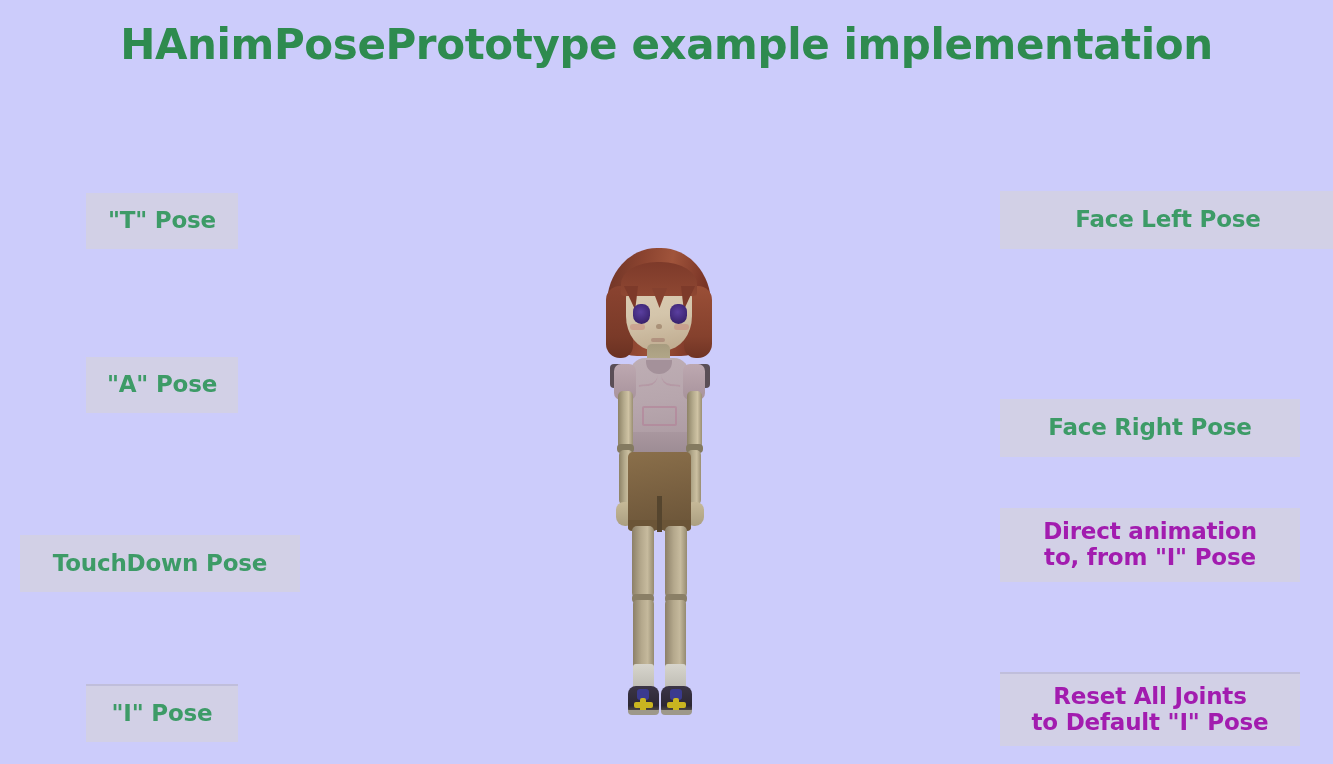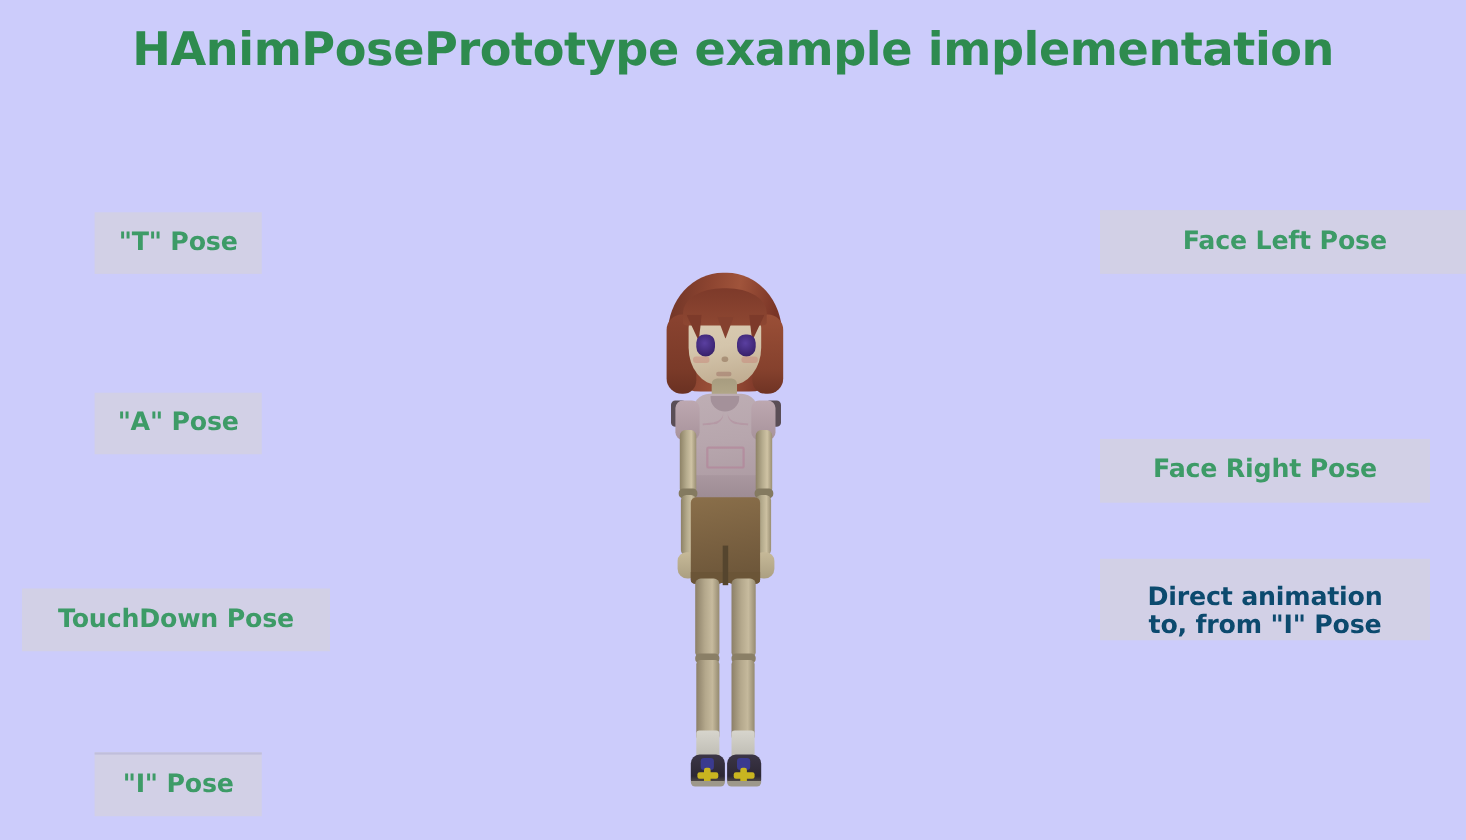--- a/index.html
+++ b/index.html
@@ -52,22 +52,21 @@
     align-items: center;
     justify-content: center;
     line-height: 1.12;
     letter-spacing: -0.2px;
     box-sizing: border-box;
     cursor: pointer;
     user-select: none;
     font-family: "DejaVu Sans", "Liberation Sans", sans-serif;
   }
   .btn.dark {
-    color: #0c4a6e;
-    align-items: flex-end;
+    color: #a21caf;
   }
   .btn.ruled {
     border-top: 2px solid #c0bedb;
   }
   .btn .lbl { white-space: pre-line; display: block; }
 
   
   #btn-t-pose       { left: 86px;  top: 193px; width: 152px; height: 56px; }
   #btn-a-pose       { left: 86px;  top: 357px; width: 152px; height: 56px; }
   #btn-touchdown    { left: 20px;  top: 535px; width: 280px; height: 57px; }
@@ -276,20 +275,24 @@
 
   <div class="btn" id="btn-face-right">
     <span class="lbl">Face Right Pose</span>
   </div>
 
   <div class="btn dark" id="btn-direct-anim">
     <span class="lbl">Direct animation
 to, from "I" Pose</span>
   </div>
 
+  <div class="btn dark ruled" id="btn-reset-joints">
+    <span class="lbl">Reset All Joints
+to Default "I" Pose</span>
+  </div>
 
   <div id="avatar">
     <div class="hair-back"></div>
     <div class="hair-side-l"></div>
     <div class="hair-side-r"></div>
     <div class="face"></div>
     <div class="bangs"></div>
     <div class="bang-point-l"></div>
     <div class="bang-point-c"></div>
     <div class="bang-point-r"></div>

